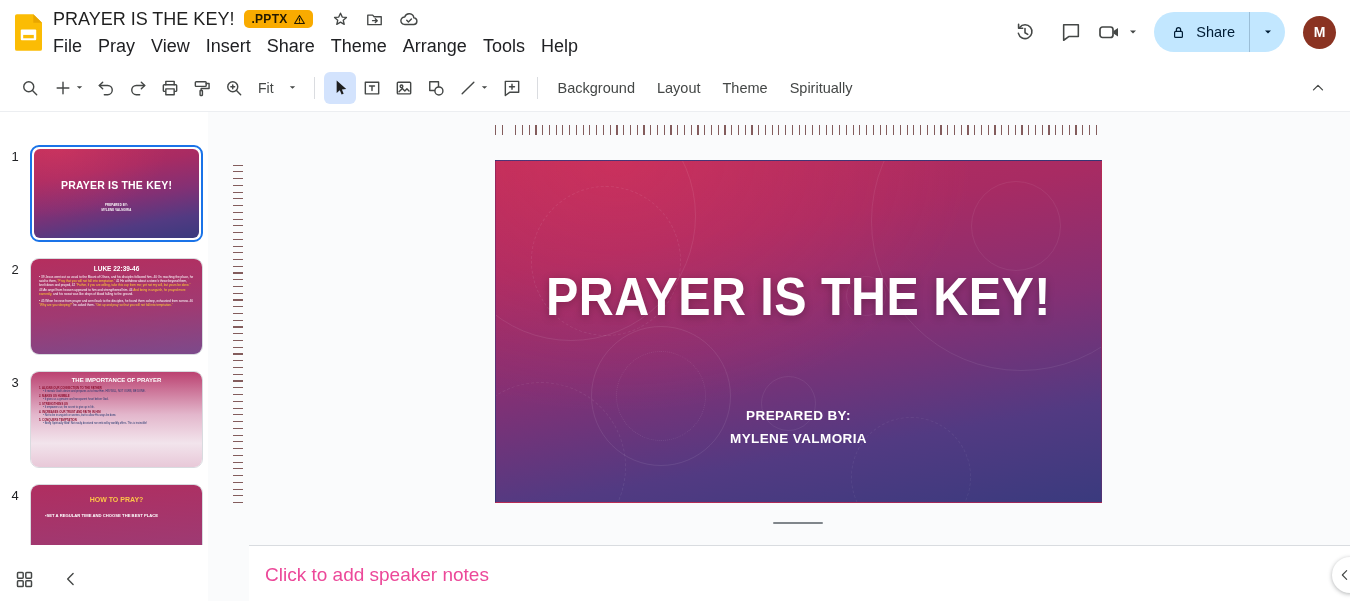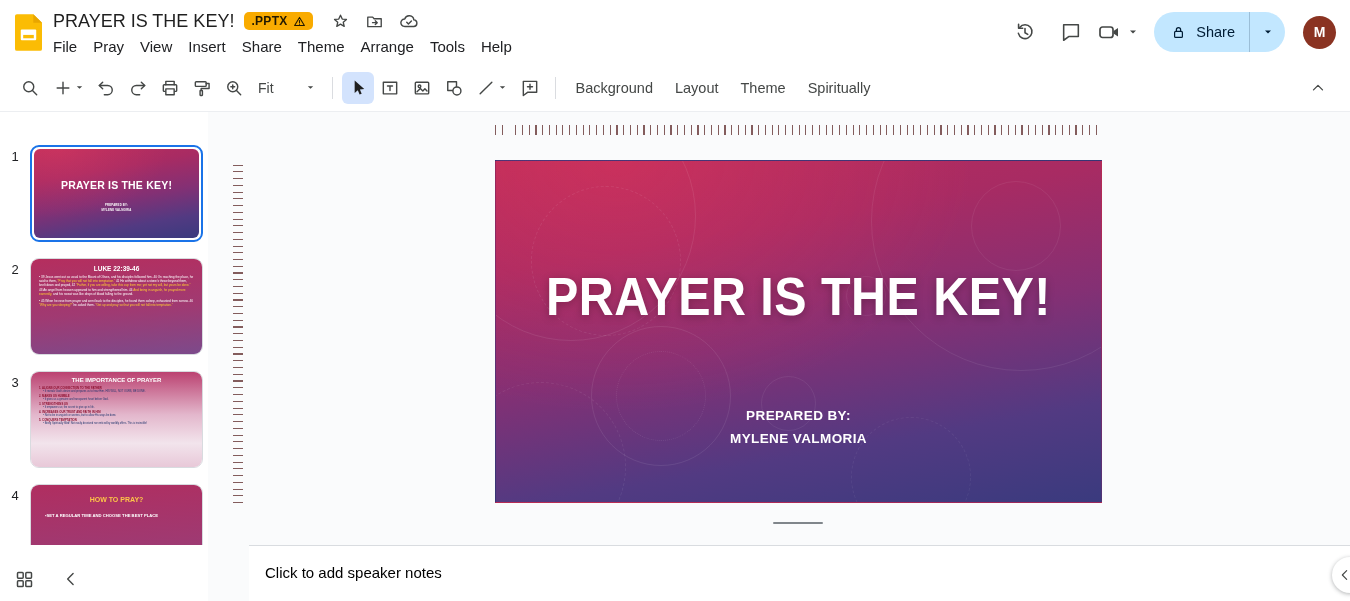--- a/index.html
+++ b/index.html
@@ -10,39 +10,39 @@
 
   
   .header{position:absolute;top:0;left:0;right:0;height:64px;background:#fff;display:flex;align-items:center;padding-left:15px}
   .logo{flex:0 0 auto;margin-right:11px}
   .title-col{display:flex;flex-direction:column;justify-content:center}
   .title-row{display:flex;align-items:center;gap:10px;height:27px}
   .doc-title{font-size:18px;color:#1f1f1f;white-space:nowrap}
   .badge{display:flex;align-items:center;gap:5px;background:#f9ab00;border-radius:5px;padding:2px 7px;font-size:12px;font-weight:700;color:#241a00;letter-spacing:.3px}
   .hdr-mini-icons{display:flex;align-items:center;gap:15px;margin-left:8px}
   .menu-row{display:flex;margin-top:1px;margin-left:-8px}
-  .menu-item{font-size:15px;color:#202124;padding:2px 8px;border-radius:4px;cursor:default}
+  .menu-item{font-size:18px;color:#202124;padding:2px 8px;border-radius:4px;cursor:default}
   .hdr-right{margin-left:auto;display:flex;align-items:center;padding-right:14px;gap:0}
   .hdr-ic-btn{width:40px;height:40px;display:flex;align-items:center;justify-content:center;border-radius:50%;margin-right:6px}
   .cam-group{display:flex;align-items:center;margin-right:16px}
   .slideshow-btn{display:flex;align-items:stretch;height:40px;border:1px solid #747775;border-radius:20px;overflow:hidden;background:#fff;margin-right:12px}
   .slideshow-main{padding:0 20px;font-size:14.5px;font-weight:500;color:#1f1f1f;display:flex;align-items:center}
   .slideshow-caret{width:40px;display:flex;align-items:center;justify-content:center;border-left:1px solid #747775}
   .share-btn{display:flex;align-items:stretch;height:40px;border-radius:20px;overflow:hidden;background:#c2e7ff;color:#001d35;margin-right:18px}
   .share-main{display:flex;align-items:center;gap:9px;padding:0 14px 0 16px;font-size:14.5px;font-weight:400}
   .share-caret{width:36px;display:flex;align-items:center;justify-content:center;border-left:1px solid rgba(0,29,53,.2)}
   .avatar{width:33px;height:33px;border-radius:50%;background:#8a3322;color:#fff;font-size:14px;font-weight:700;display:flex;align-items:center;justify-content:center}
 
   
   .toolbar{position:absolute;top:64px;left:0;right:0;height:48px;background:#fff;display:flex;align-items:center;padding:0 14px;border-bottom:1px solid #eceef1}
   .tbtn{min-width:32px;height:32px;padding:0 3px;border-radius:6px;display:flex;align-items:center;justify-content:center;gap:2px}
   .tbtn.sel{background:#d3e3fd}
   .tdiv{width:1px;height:22px;background:#dadce0;margin:0 9px}
   .ttext{font-size:14.5px;color:#444746;font-weight:500;padding:6px 11px;border-radius:6px;white-space:nowrap}
-  .fitbox{display:flex;align-items:center;gap:32px;padding:4px 8px;border-radius:6px;font-size:14px;color:#444746}
+  .fitbox{display:flex;align-items:center;gap:14px;padding:4px 8px;border-radius:6px;font-size:14px;color:#444746}
   .tb-collapse{margin-left:auto;width:36px;height:36px;display:flex;align-items:center;justify-content:center;border-radius:50%}
 
   
   .filmstrip{position:absolute;top:112px;left:0;width:208px;bottom:0;background:#fff}
   .thumbs{position:absolute;top:0;left:0;right:0;height:433px;overflow:hidden}
   .thumb-row{position:absolute;left:0;width:208px;height:97px}
   .thumb-num{position:absolute;left:6px;top:4px;width:18px;text-align:center;font-size:13px;color:#202124}
   .thumb{position:absolute;left:30px;top:0;width:173px;height:97px;border-radius:9px;border:1px solid #d8dbdf;background:#fff;overflow:hidden}
   .thumb.selected{border:2px solid #1a73e8;padding:2px}
   .thumb-inner{position:relative;width:100%;height:100%;border-radius:6px;overflow:hidden}
@@ -67,21 +67,21 @@
   .workspace{position:absolute;top:112px;left:208px;right:0;bottom:0;background:#fafbfc}
   .h-ruler{position:absolute;left:287px;top:13px;width:607px;height:10px;background:repeating-linear-gradient(90deg,#6e4040 0 1px,transparent 1px 6.75px);opacity:.85}
   .v-ruler{position:absolute;left:25px;top:48px;width:10px;height:343px;background:repeating-linear-gradient(0deg,#6e4040 0 1px,transparent 1px 6.75px);opacity:.85}
   .slide-canvas{position:absolute;left:287px;top:48px;width:607px;height:343px;border:1px solid rgba(0,0,0,.08);
     background:radial-gradient(ellipse at 20% 0%,rgba(255,60,90,.28),transparent 52%),linear-gradient(170deg,#b92d5c 0%,#a82b63 25%,#843074 52%,#523a82 78%,#3a3a7e 100%);overflow:hidden}
   .deco i{position:absolute;border:1px solid rgba(255,255,255,.15);border-radius:50%}
   .slide-title{position:absolute;left:0;right:0;top:106px;text-align:center;color:#fff;font-weight:700;font-size:51px;letter-spacing:.5px;transform:scale(.95,1.06);text-shadow:0 2px 8px rgba(0,0,0,.25);white-space:nowrap}
   .slide-sub{position:absolute;left:0;right:0;top:243px;text-align:center;color:#fff;font-weight:700;font-size:13.5px;line-height:23px;letter-spacing:.4px}
   .scroll-strip{position:absolute;left:565px;top:410px;width:50px;height:2px;background:#80868b;border-radius:2px}
   .notes{position:absolute;left:41px;right:0;top:433px;bottom:0;background:#fff;border-top:1px solid #d9dce0;padding:18px 0 0 16px}
-  .notes-text{font-size:15px;color:#000000}
+  .notes-text{font-size:19px;color:#ec4899}
   .fab{position:absolute;right:-18px;bottom:8px;width:36px;height:36px;border-radius:50%;background:#fff;box-shadow:0 1px 4px rgba(60,64,67,.4);display:flex;align-items:center;padding-left:5px}
 </style>
 </head>
 <body>
 
 <div class="header">
   <span class="logo">
     <svg width="27" height="37" viewBox="0 0 28 38">
       <path d="M2 0h17l9 9v27a2 2 0 0 1-2 2H2a2 2 0 0 1-2-2V2a2 2 0 0 1 2-2z" fill="#fbbc04"></path>
       <path d="M19 0l9 9h-9z" fill="#e8a600"></path>

